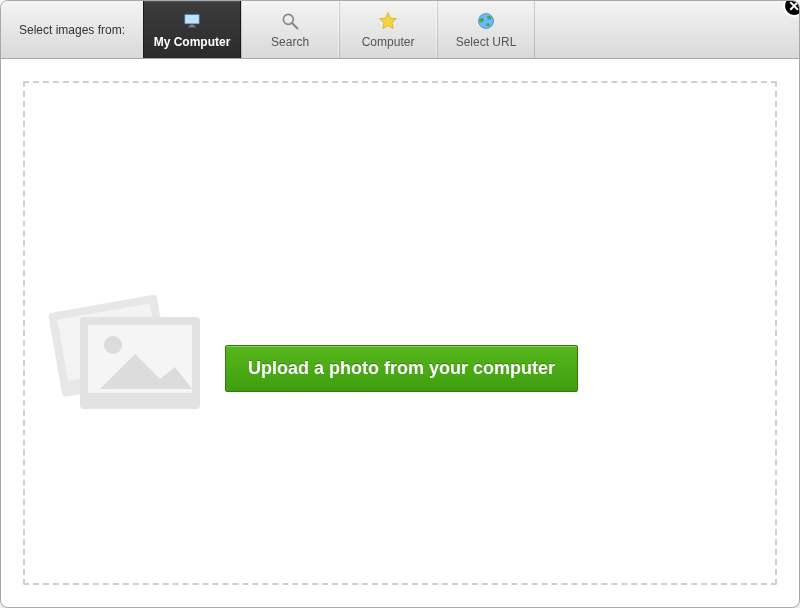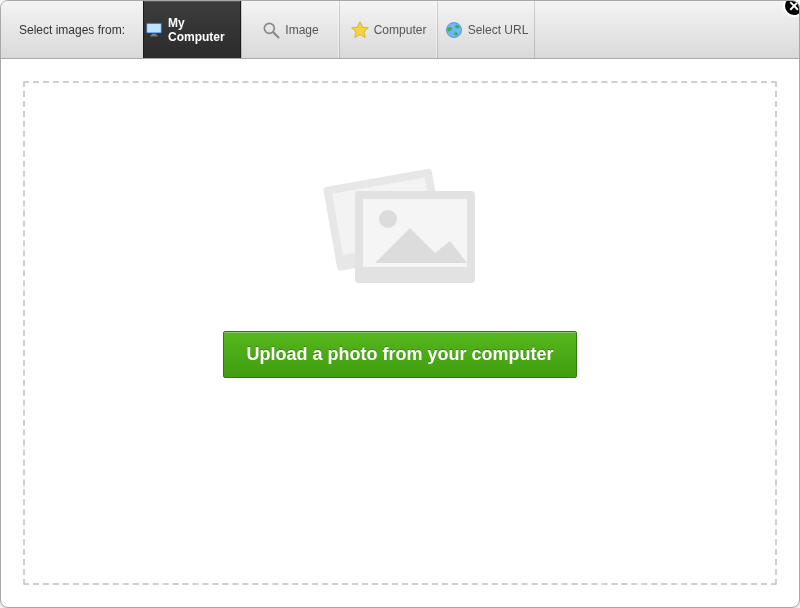--- a/index.html
+++ b/index.html
@@ -27,21 +27,21 @@
     font-size: 12px;
     color: #333;
     white-space: nowrap;
   }
   .tabs { display: flex; }
   .tab {
     width: 98px;
     border-left: 1px solid rgba(0,0,0,0.15);
     border-right: 1px solid rgba(255,255,255,0.5);
     display: flex;
-    flex-direction: row;
+    flex-direction: column;
     align-items: center;
     justify-content: center;
     gap: 4px;
     cursor: pointer;
     font-size: 12px;
     color: #555;
   }
   .tab:last-child { border-right: 1px solid rgba(0,0,0,0.15); }
   .tab.active {
     background: linear-gradient(#3d3d3d, #2b2b2b);
@@ -66,21 +66,21 @@
   }
   .content {
     padding: 22px;
     height: calc(100% - 58px);
   }
   .dropzone {
     width: 100%; height: 100%;
     border: 2px dashed #cfcfcf;
     border-radius: 2px;
     display: flex;
-    flex-direction: column;
+    flex-direction: row;
     align-items: center;
     padding-top: 70px;
   }
   .placeholder-art { width: 200px; height: 150px; margin-bottom: 28px; }
   .upload-btn {
     background: linear-gradient(#57b71d, #3f9e0f);
     border: 1px solid #2e7a0b;
     color: #fff;
     font-size: 18px;
     font-weight: bold;
@@ -116,21 +116,21 @@
         <span>My Computer</span>
       </div>
 
       <div class="tab">
         <span class="icon">
           <svg viewBox="0 0 24 24" width="20" height="20">
               <circle cx="10" cy="10" r="6" fill="none" stroke="#888" stroke-width="2"></circle>
               <line x1="15" y1="15" x2="21" y2="21" stroke="#888" stroke-width="2.5" stroke-linecap="round"></line>
             </svg>
         </span>
-        <span>Image</span>
+        <span>Search</span>
       </div>
 
       <div class="tab">
         <span class="icon">
           <svg viewBox="0 0 24 24" width="20" height="20">
               <polygon points="12,2 14.9,8.5 22,9.3 16.8,14 18.3,21 12,17.5 5.7,21 7.2,14 2,9.3 9.1,8.5" fill="#f5d442" stroke="#c9a800" stroke-width="0.8"></polygon>
             </svg>
         </span>
         <span>Computer</span>
       </div>

